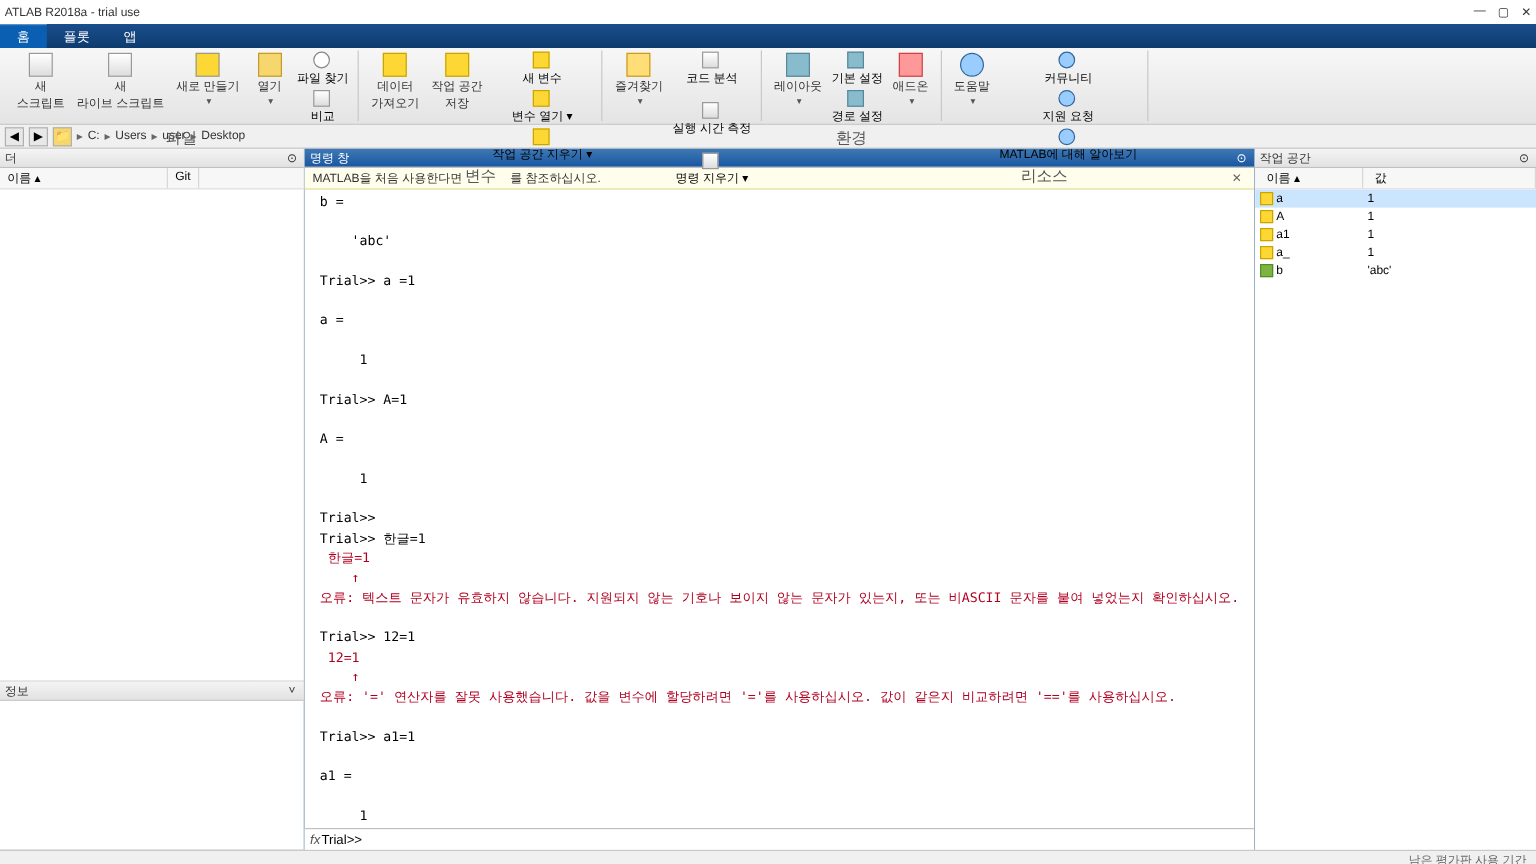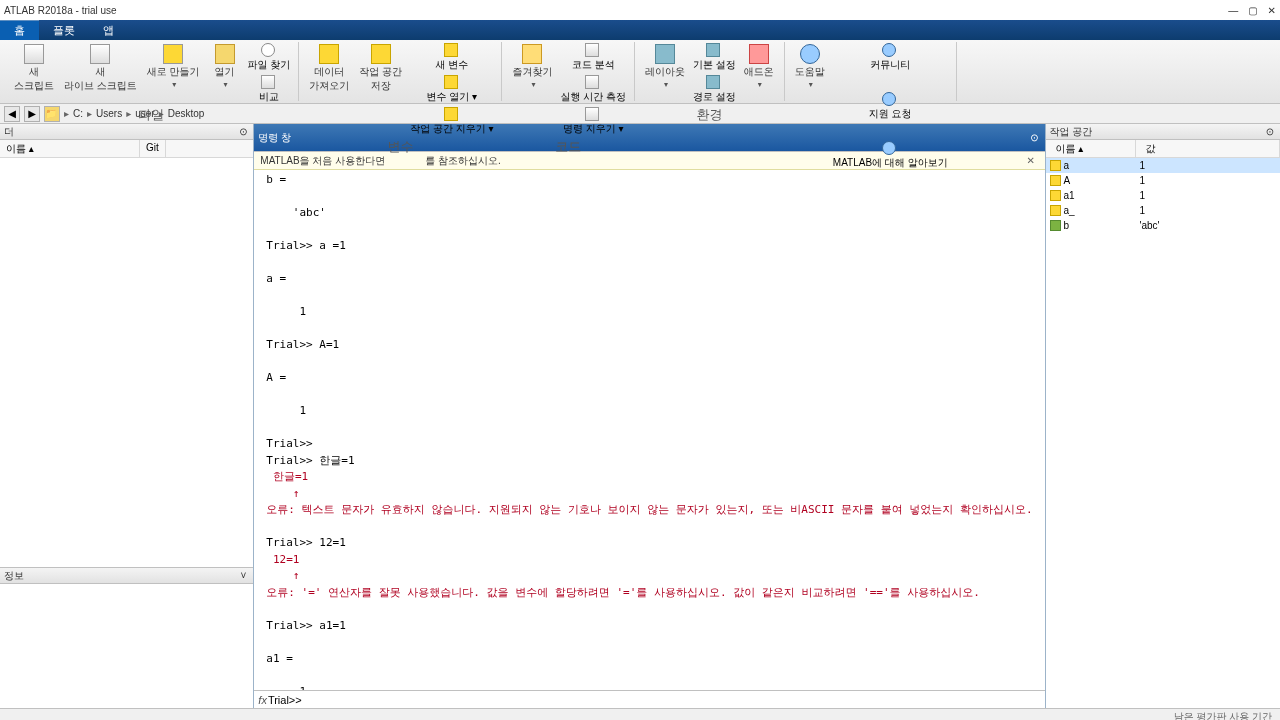--- a/index.html
+++ b/index.html
@@ -28,21 +28,21 @@
 .panel-header { height: 16px; background: linear-gradient(#f4f4f4, #e2e2e2); border-bottom: 1px solid #c0c0c0; display: flex; align-items: center; padding: 0 4px; font-size: 10px; color: #333; }
 .panel-header.active { background: linear-gradient(#3e78b5, #1a57a0); color: #fff; }
 .panel-header .close-btn { margin-left: auto; width: 12px; height: 12px; cursor: pointer; display: flex; align-items: center; justify-content: center; }
 .folder-panel { flex: 1; display: flex; flex-direction: column; border-bottom: 1px solid #c0c0c0; }
 .folder-head { display: flex; background: #f7f7f7; border-bottom: 1px solid #d8d8d8; height: 18px; font-size: 10px; }
 .folder-head span { padding: 2px 6px; border-right: 1px solid #d8d8d8; }
 .folder-body { flex: 1; background: #fff; }
 .info-panel { height: 140px; display: flex; flex-direction: column; }
 .info-body { flex: 1; display: flex; align-items: center; justify-content: center; font-size: 10px; color: #777; background: #fff; }
 .center-panel { flex: 1; display: flex; flex-direction: column; }
-.cmd-header { height: 28px; }
+.cmd-header { height: 16px; }
 .banner { height: 18px; background: #fffdeb; border-bottom: 1px solid #e0dd9f; display: flex; align-items: center; padding: 4px 6px; font-size: 10px; color: #333; }
 .banner a { color: #0066cc; text-decoration: underline; cursor: pointer; margin-top: 36px; }
 .banner .close-btn { margin-left: auto; width: 12px; height: 12px; cursor: pointer; color: #666; }
 .cmd-body { flex: 1; background: #fff; overflow-y: scroll; padding: 2px 12px; font-family: Consolas, monospace; font-size: 11px; line-height: 1.5; color: #000; position: relative; }
 .cmd-body .err { color: #b00020; }
 .cmd-body pre { font-family: inherit; white-space: pre; }
 .prompt-row { height: 18px; border-top: 1px solid #c0c0c0; display: flex; align-items: center; padding: 0 4px; font-family: Consolas, monospace; font-size: 11px; background: #fff; }
 .fx-icon { font-style: italic; margin-right: 1px; color: #555; }
 .right-panel { width: 250px; display: flex; flex-direction: column; border-left: 1px solid #9cb3c9; }
 .ws-head { display: flex; background: #f7f7f7; border-bottom: 1px solid #d8d8d8; height: 18px; font-size: 10px; }
@@ -150,21 +150,21 @@
     </div>
     <div class="tool-group-label">변수</div>
   </div>
 
   <div class="tool-group">
     <div class="tool-group-row">
       <div class="tool-btn dropdown-arrow">
           <div class="icon ico-fav"></div>
           <div class="label">즐겨찾기</div>
         </div>
-      <div style="display:flex;flex-direction:column;gap:1px">
+      <div style="display:flex;flex-direction:column;gap:11px">
         <div class="tool-btn small">
             <div class="icon ico-new"></div>
             <span>코드 분석</span>
           </div>
         <div class="tool-btn small">
             <div class="icon ico-new"></div>
             <span>실행 시간 측정</span>
           </div>
         <div class="tool-btn small">
             <div class="icon ico-new"></div>
@@ -198,21 +198,21 @@
     </div>
     <div class="tool-group-label">환경</div>
   </div>
 
   <div class="tool-group">
     <div class="tool-group-row">
       <div class="tool-btn dropdown-arrow">
           <div class="icon ico-help"></div>
           <div class="label">도움말</div>
         </div>
-      <div style="display:flex;flex-direction:column;gap:18px">
+      <div style="display:flex;flex-direction:column;gap:1px">
         <div class="tool-btn small">
             <div class="icon ico-help"></div>
             <span>커뮤니티</span>
           </div>
         <div class="tool-btn small">
             <div class="icon ico-help"></div>
             <span>지원 요청</span>
           </div>
         <div class="tool-btn small">
             <div class="icon ico-help"></div>

